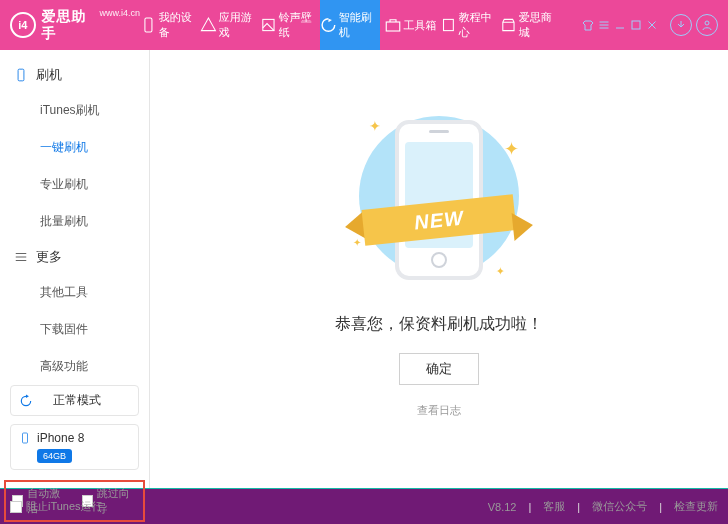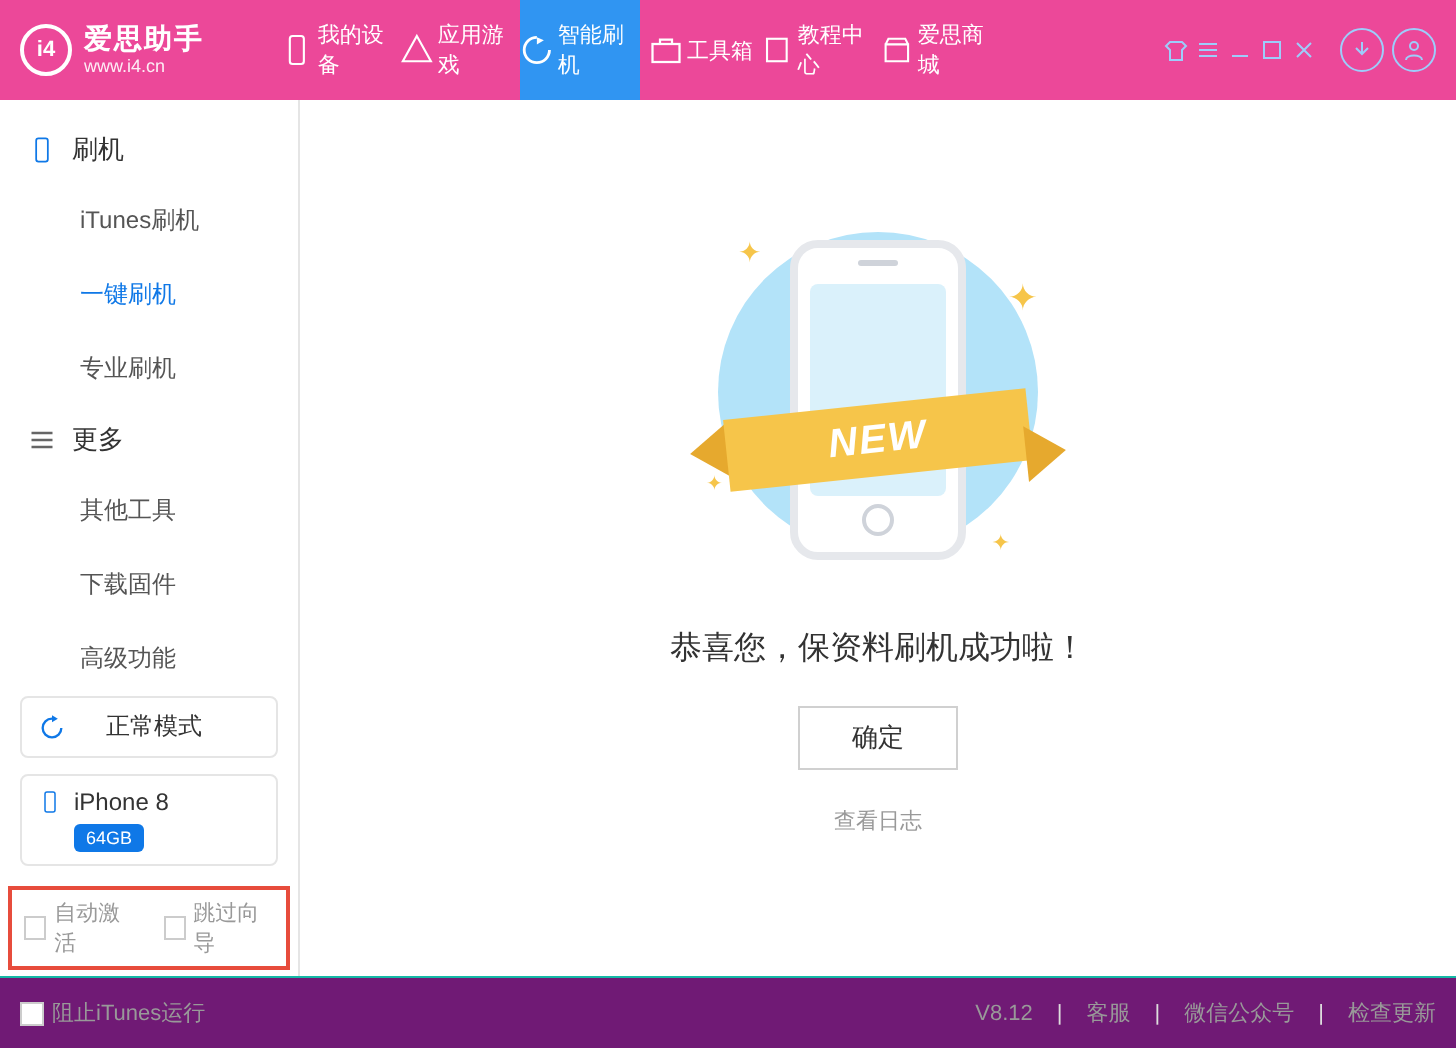--- a/index.html
+++ b/index.html
@@ -1,20 +1,20 @@
 <!DOCTYPE html>
 <html><head>
 <meta charset="utf-8">
 <style>
   *{margin:0;padding:0;box-sizing:border-box;font-family:"Microsoft YaHei","Segoe UI",Arial,sans-serif;}
   body{width:728px;height:524px;background:#fff;overflow:hidden;font-size:12px;color:#333;}
   .header{height:50px;background:#ec4899;display:flex;align-items:center;padding:0 10px;color:#fff;}
   .logo{display:flex;align-items:center;gap:6px;width:130px;}
   .logo-icon{width:26px;height:26px;border:2px solid #fff;border-radius:50%;display:flex;align-items:center;justify-content:center;font-size:11px;font-weight:bold;}
-  .logo-text{display:flex;flex-direction:column;line-height:1.2;}
+  .logo-text{display:flex;line-height:1.2;}
   .logo-text .t1{font-size:14px;font-weight:bold;letter-spacing:1px;}
   .logo-text .t2{font-size:9px;opacity:0.9;}
   .nav{display:flex;flex:1;}
   .nav-item{width:60px;display:flex;flex-direction:row;align-items:center;justify-content:center;height:50px;cursor:pointer;font-size:11px;gap:2px;}
   .nav-item.active{background:#3095f2;}
   .nav-item svg{width:18px;height:18px;fill:#fff;}
   .hdr-right{display:flex;align-items:center;gap:4px;margin-left:auto;}
   .hdr-right .sys{display:flex;gap:4px;margin-right:8px;}
   .hdr-right .circ{width:22px;height:22px;border:1.5px solid #9dcdfb;border-radius:50%;display:flex;align-items:center;justify-content:center;cursor:pointer;}
   .hdr-right svg{fill:#9dcdfb;}
@@ -71,20 +71,27 @@
           <rect x="7" y="2" width="10" height="20" rx="2" fill="none" stroke="#fff" stroke-width="1.5"></rect>
         </svg>
       <span>我的设备</span>
     </div>
     <div class="nav-item">
       <svg viewBox="0 0 24 24">
           <path d="M12 2 L22 20 H2 Z" fill="none" stroke="#fff" stroke-width="1.5"></path>
         </svg>
       <span>应用游戏</span>
     </div>
+    <div class="nav-item">
+      <svg viewBox="0 0 24 24">
+          <rect x="4" y="4" width="16" height="16" fill="none" stroke="#fff" stroke-width="1.5"></rect>
+          <path d="M4 16 L10 10 L20 20" fill="none" stroke="#fff" stroke-width="1.5"></path>
+        </svg>
+      <span>铃声壁纸</span>
+    </div>
     <div class="nav-item active">
       <svg viewBox="0 0 24 24">
           <path d="M12 3 A9 9 0 1 0 21 12" fill="none" stroke="#fff" stroke-width="2"></path>
           <path d="M12 3 L12 8 L17 5 Z" fill="#fff"></path>
         </svg>
       <span>智能刷机</span>
     </div>
     <div class="nav-item">
       <svg viewBox="0 0 24 24">
           <rect x="3" y="8" width="18" height="12" fill="none" stroke="#fff" stroke-width="1.5"></rect>
@@ -141,20 +148,21 @@
   <div class="sidebar">
     <div class="group-hdr">
       <svg viewBox="0 0 24 24">
           <rect x="7" y="2" width="10" height="20" rx="2" fill="none" stroke="#0f78e7" stroke-width="1.5"></rect>
         </svg>
       <span>刷机</span>
     </div>
     <div class="menu-item">iTunes刷机</div>
     <div class="menu-item active">一键刷机</div>
     <div class="menu-item">专业刷机</div>
+    <div class="menu-item">批量刷机</div>
     <div class="group-hdr">
       <svg viewBox="0 0 24 24">
           <path d="M3 6 H21 M3 12 H21 M3 18 H21" stroke="#666" stroke-width="2"></path>
         </svg>
       <span>更多</span>
     </div>
     <div class="menu-item">其他工具</div>
     <div class="menu-item">下载固件</div>
     <div class="menu-item">高级功能</div>
     <div class="spacer"></div>

